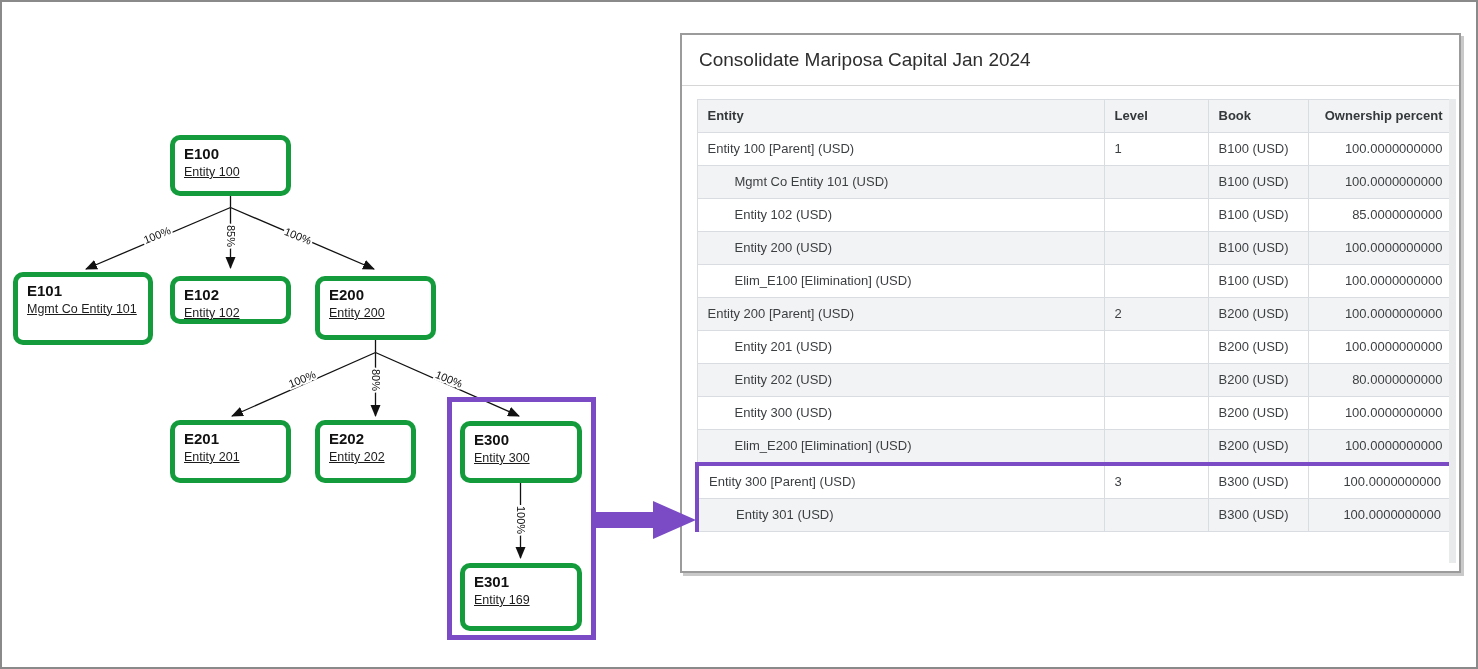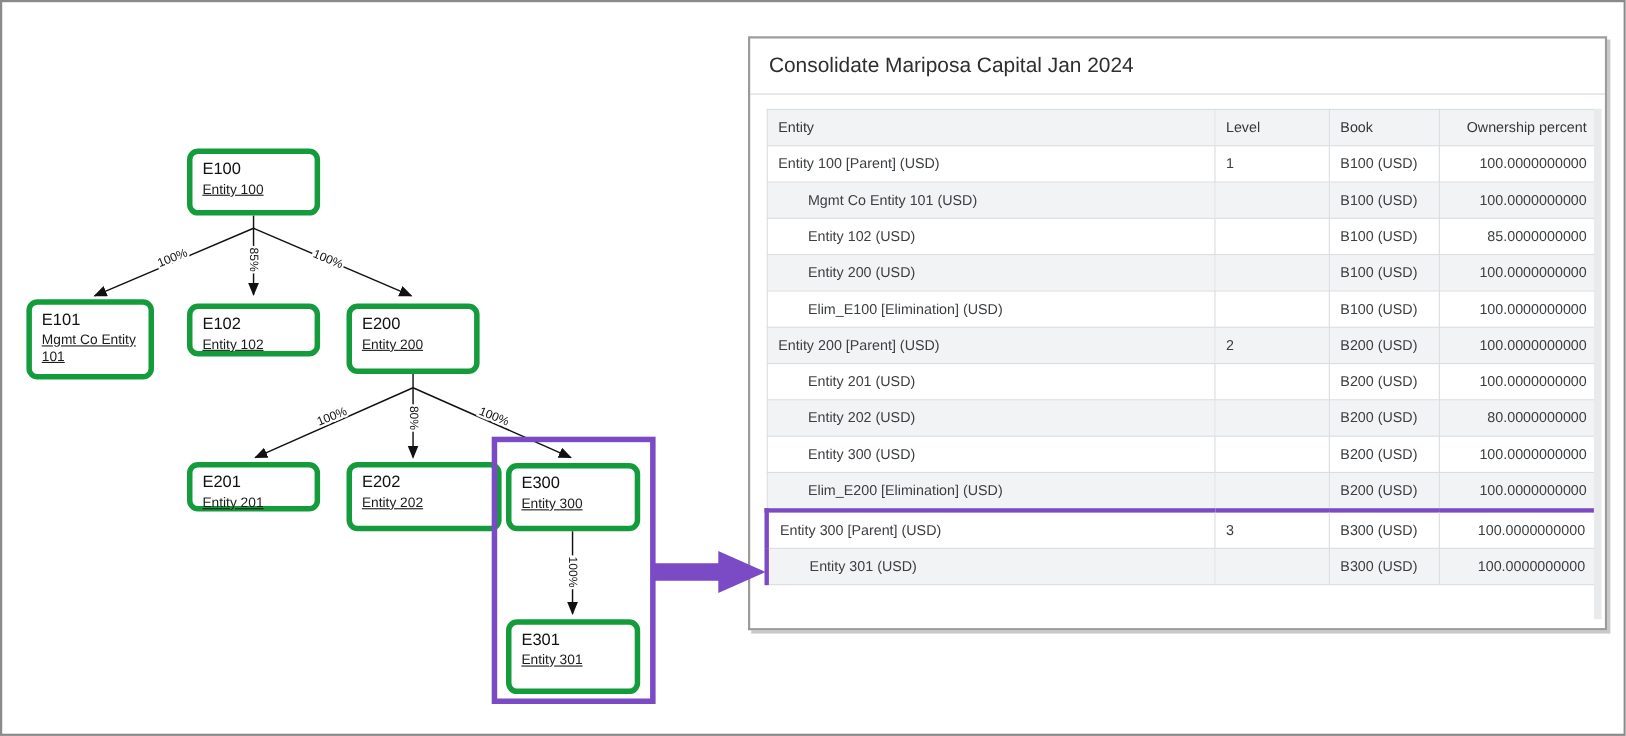--- a/index.html
+++ b/index.html
@@ -7,46 +7,46 @@
   .canvas{position:relative;width:1478px;height:669px;box-sizing:border-box;
           border:2px solid #8a8a8a;background:#fff;overflow:hidden;}
 
   
   svg.edges{position:absolute;left:0;top:0;z-index:1;pointer-events:none;}
   svg.bigarrow{position:absolute;left:0;top:0;z-index:6;pointer-events:none;}
   .edge-label{font-size:11px;fill:#111;stroke:#fff;stroke-width:4px;paint-order:stroke;
               text-anchor:middle;dominant-baseline:central;}
   .node{position:absolute;z-index:2;box-sizing:border-box;background:#fff;
         border:5px solid #149c3c;border-radius:10px;padding:5px 9px;cursor:default;}
-  .node .code{display:block;font-size:15px;font-weight:normal;color:#111;line-height:1.25;}
+  .node .code{display:block;font-size:15px;font-weight:bold;color:#111;line-height:1.25;}
   .node .lbl{display:block;font-size:12.5px;color:#1c1c1c;line-height:1.2;margin-top:1px;text-decoration:underline;}
   .n0{left:168px;top:133px;width:121px;height:61px}
-  .n1{left:22px; top:270px;width:116px;height:73px}
+  .n1{left:11px; top:270px;width:140px;height:73px}
   .n2{left:168px;top:274px;width:121px;height:48px}
   .n3{left:313px;top:274px;width:121px;height:64px}
-  .n4{left:168px;top:418px;width:121px;height:45px}
-  .n5{left:313px;top:418px;width:141px;height:63px}
+  .n4{left:168px;top:418px;width:121px;height:63px}
+  .n5{left:313px;top:418px;width:101px;height:63px}
   .n6{left:458px;top:419px;width:122px;height:62px}
   .n7{left:458px;top:561px;width:122px;height:68px}
   .hl-diagram{position:absolute;z-index:3;left:445px;top:395px;width:149px;height:243px;
               box-sizing:border-box;border:5px solid #7a4bc5;background:transparent;}
 
   
   .panel{position:absolute;z-index:2;left:678px;top:31px;width:781px;height:540px;
          box-sizing:border-box;border:2px solid #9b9b9b;background:#fff;
          box-shadow:3px 3px 0 0 #c9c9c9;}
   .panel-title{position:absolute;left:17px;top:14px;font-size:19px;color:#2e2e2e;
                white-space:nowrap;}
   .panel-divider{position:absolute;left:0;right:0;top:50px;height:1px;background:#d6d6d6;}
   .table-wrap{position:absolute;left:13px;top:64px;}
   table.grid{border-collapse:collapse;table-layout:fixed;width:756px;
              font-size:13px;color:#3c3f42;}
   table.grid th,table.grid td{border:1px solid #d9dce0;padding:8px 10px;line-height:16px;
              overflow:hidden;white-space:nowrap;}
-  table.grid th{background:#f2f3f4;font-weight:400;text-align:left;color:#34383b;}
+  table.grid th{background:#f2f3f4;font-weight:700;text-align:left;color:#34383b;}
   table.grid th.num,table.grid td.num{text-align:right;}
   tbody tr:nth-child(even) td{background:#f2f3f4;}
   td.c-entity{padding-left:9px;}
   tr.child td.c-entity{padding-left:37px;}
   tr.hl td:first-child{border-left:4px solid #7a4bc5;}
   tr.hl td:last-child{border-right:4px solid #7a4bc5;}
   tr.hl-first td{border-top:4px solid #7a4bc5;}
   tr.hl-last td{border-bottom:4px solid #7a4bc5;}
   .vscroll{position:absolute;right:3px;top:64px;width:7px;height:464px;background:#e9eaeb;}
 </style>
@@ -106,21 +106,21 @@
   <div class="node n5">
     <span class="code">E202</span>
     <span class="lbl">Entity 202</span>
   </div>
   <div class="node n6">
     <span class="code">E300</span>
     <span class="lbl">Entity 300</span>
   </div>
   <div class="node n7">
     <span class="code">E301</span>
-    <span class="lbl">Entity 301</span>
+    <span class="lbl">Entity 169</span>
   </div>
 
   <div class="hl-diagram"></div>
 
   <div class="panel">
     <div class="panel-title">Consolidate Mariposa Capital Jan 2024</div>
     <div class="panel-divider"></div>
     <div class="table-wrap">
       <table class="grid">
         <colgroup>

